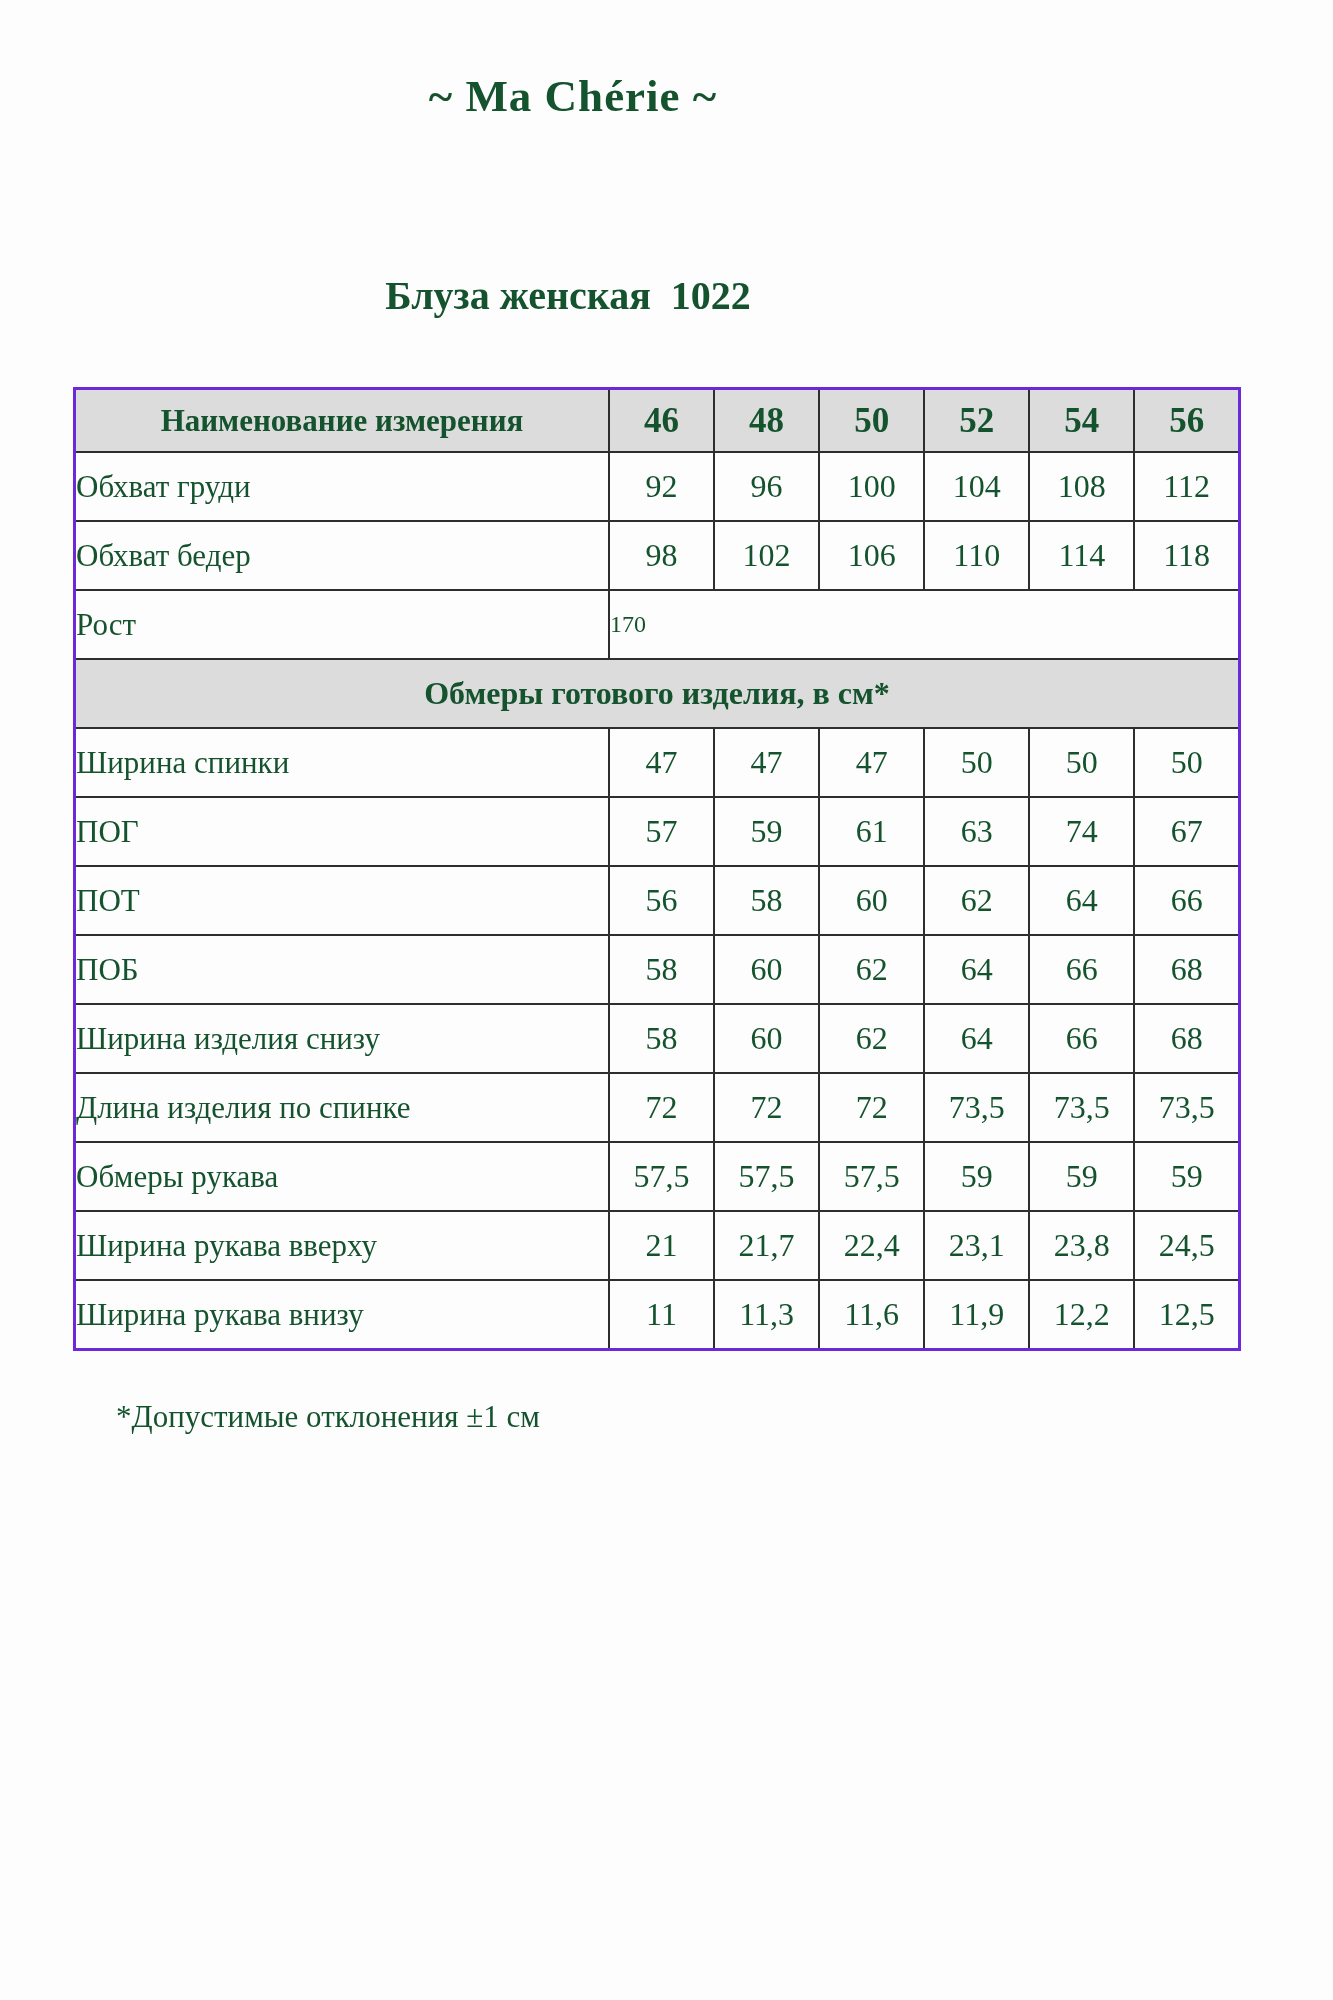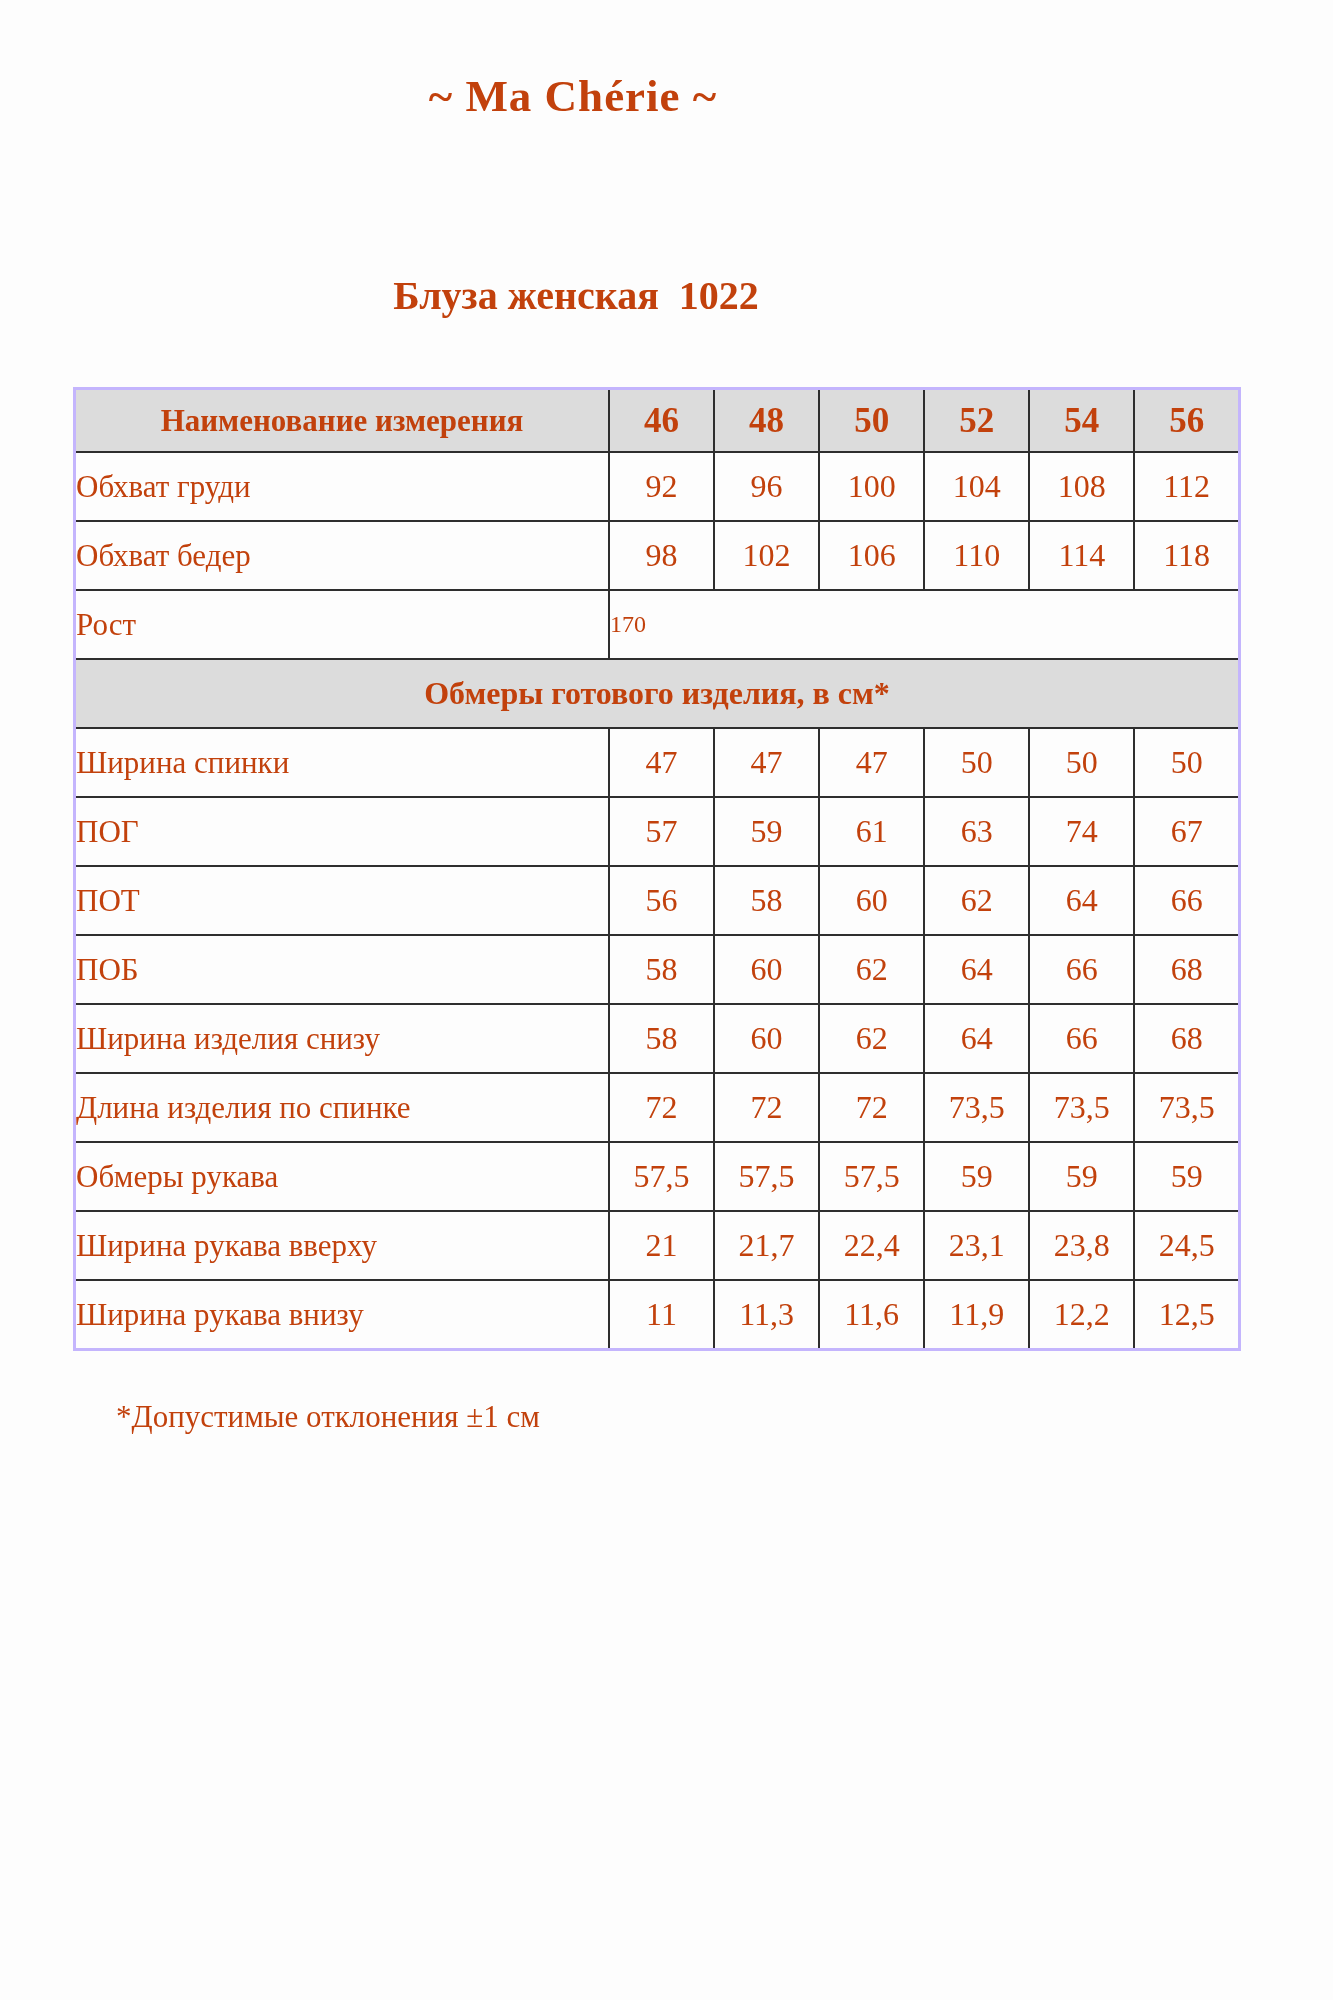--- a/index.html
+++ b/index.html
@@ -6,21 +6,21 @@
     margin: 0;
     padding: 0;
     background: #ffffff;
   }
   .page {
     position: relative;
     width: 1333px;
     height: 2000px;
     background: #fdfdfd;
     font-family: "Liberation Serif", "DejaVu Serif", serif;
-    color: #c2410c;
+    color: #14532d;
     overflow: hidden;
   }
   .brand-title {
     position: absolute;
     top: 70px;
     left: 0;
     width: 1146px;
     text-align: center;
     font-size: 45px;
     font-weight: bold;
@@ -32,36 +32,36 @@
     top: 182px;
     left: 0;
     width: 1154px;
     text-align: center;
     font-size: 31px;
     margin: 0;
   }
   .product-title {
     position: absolute;
     top: 272px;
-    left: 12px;
+    left: 4px;
     width: 1128px;
     text-align: center;
     font-size: 40px;
     font-weight: bold;
     margin: 0;
     white-space: pre-wrap;
   }
   table.size-chart {
     position: absolute;
     left: 73px;
     top: 387px;
     width: 1168px;
     border-collapse: collapse;
     table-layout: fixed;
-    border: 3px solid #c4b5fd;
+    border: 3px solid #6d28d9;
   }
   .size-chart th, .size-chart td {
     border: 2px solid #2e2e2e;
     vertical-align: middle;
     padding: 0;
     overflow: hidden;
   }
   .col-label { width: 534px; }
   .col-size  { width: 105px; }
   .head-label {

